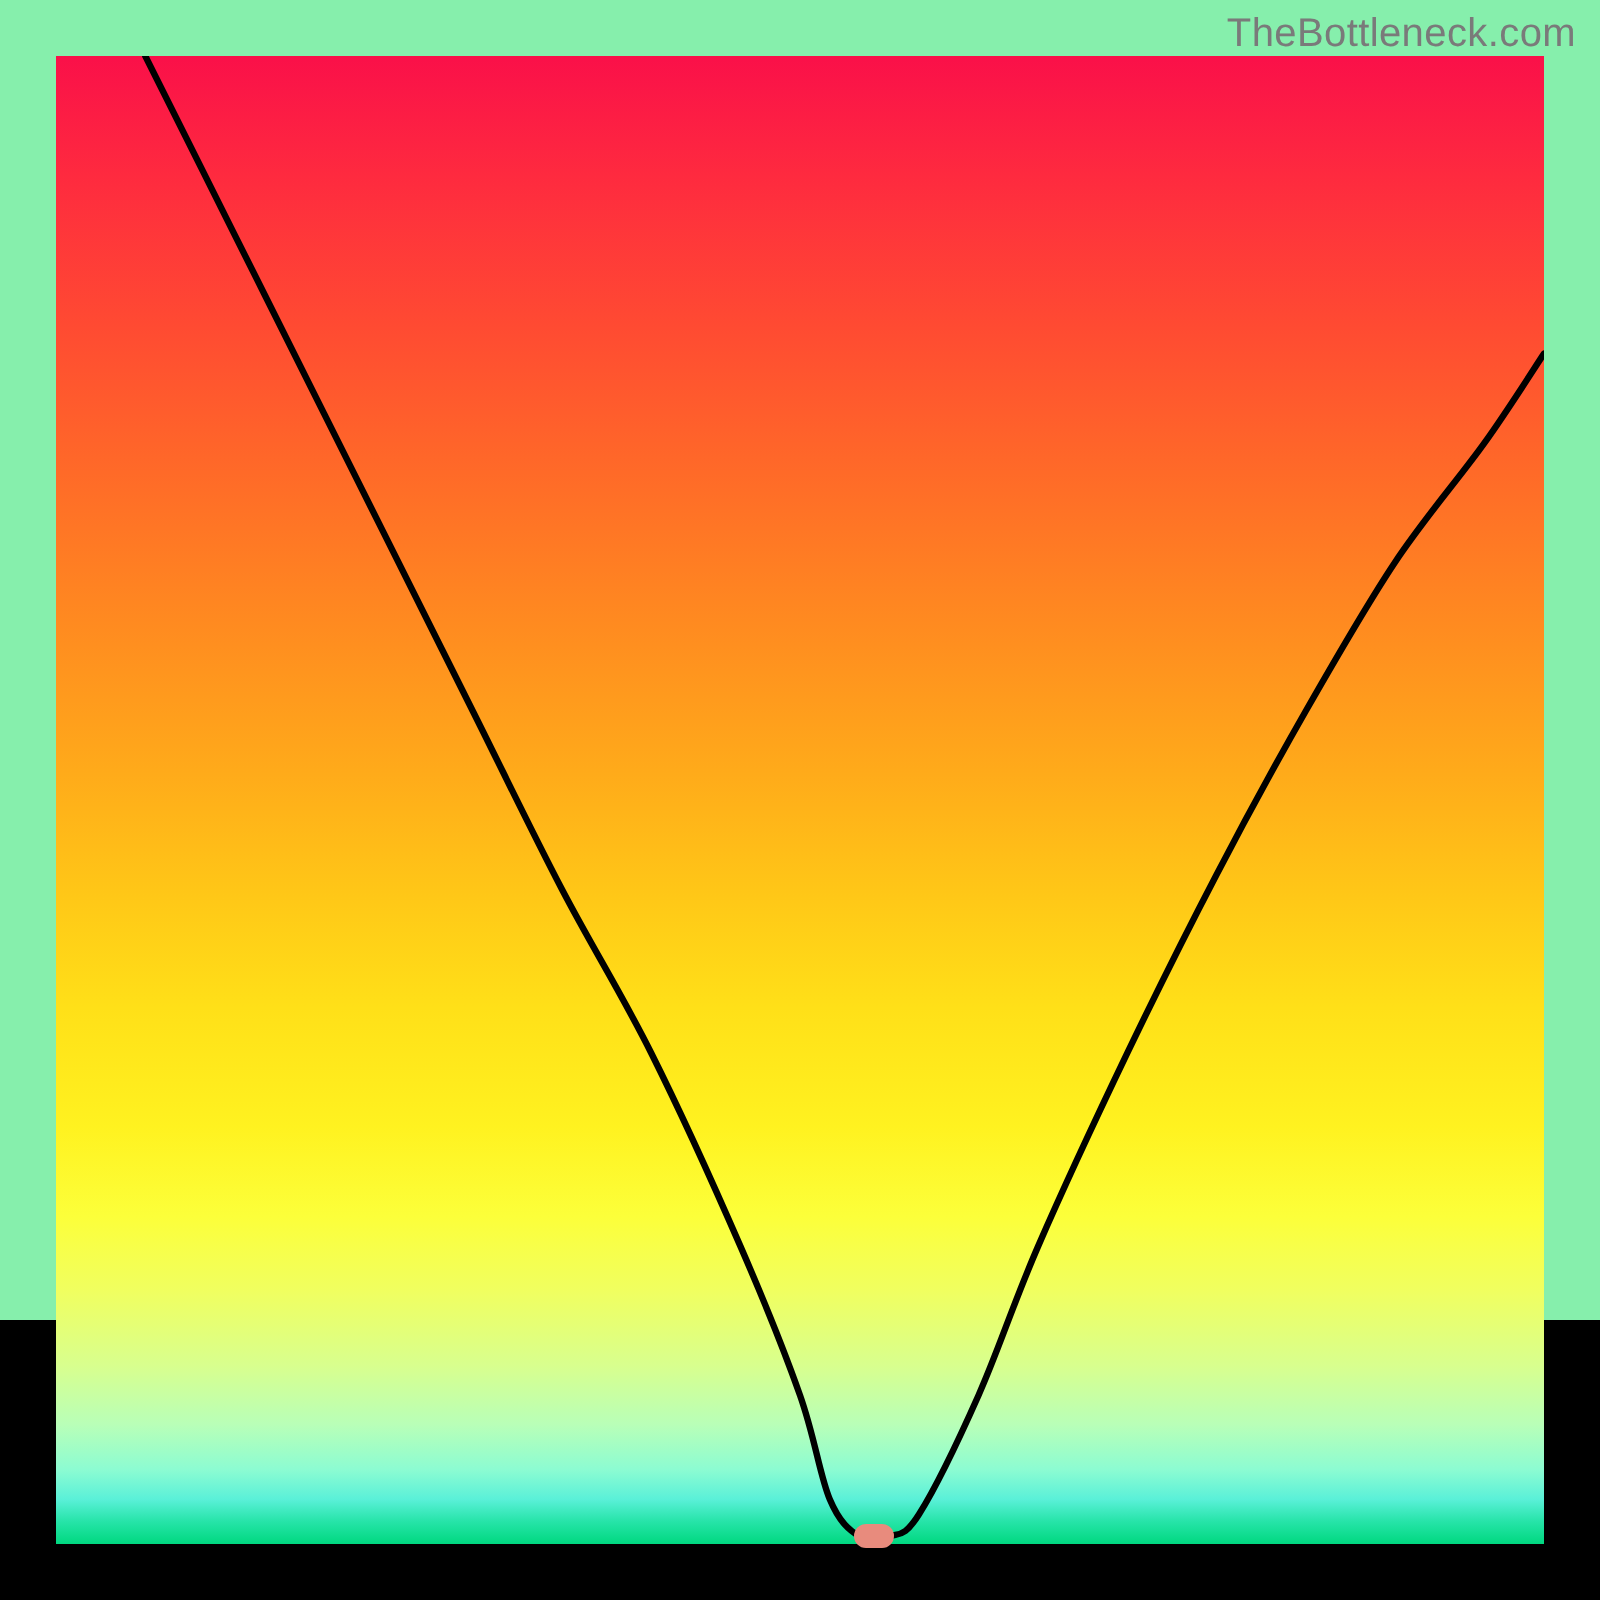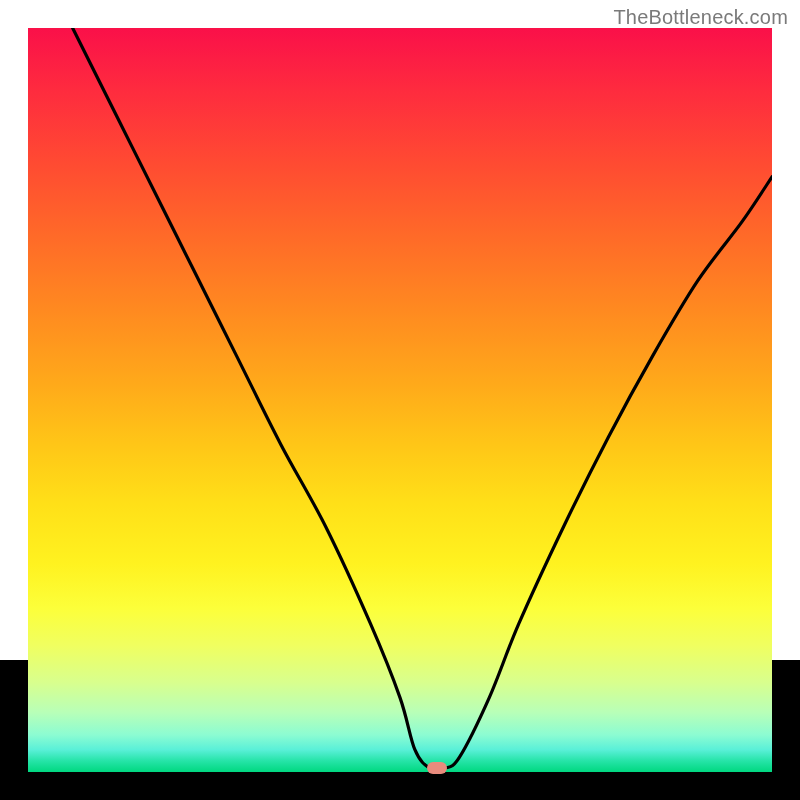--- a/index.html
+++ b/index.html
@@ -8,21 +8,21 @@
     width: 800px;
     height: 800px;
     background: #000;
     overflow: hidden;
     font-family: Arial, Helvetica, sans-serif;
   }
   .frame {
     position: relative;
     width: 800px;
     height: 660px;
-    background: #ffffff;
+    background: #86efac;
   }
   .plot-area {
     position: absolute;
     left: 28px;
     top: 28px;
     width: 744px;
     height: 744px;
     
     background: linear-gradient(
       to bottom,

